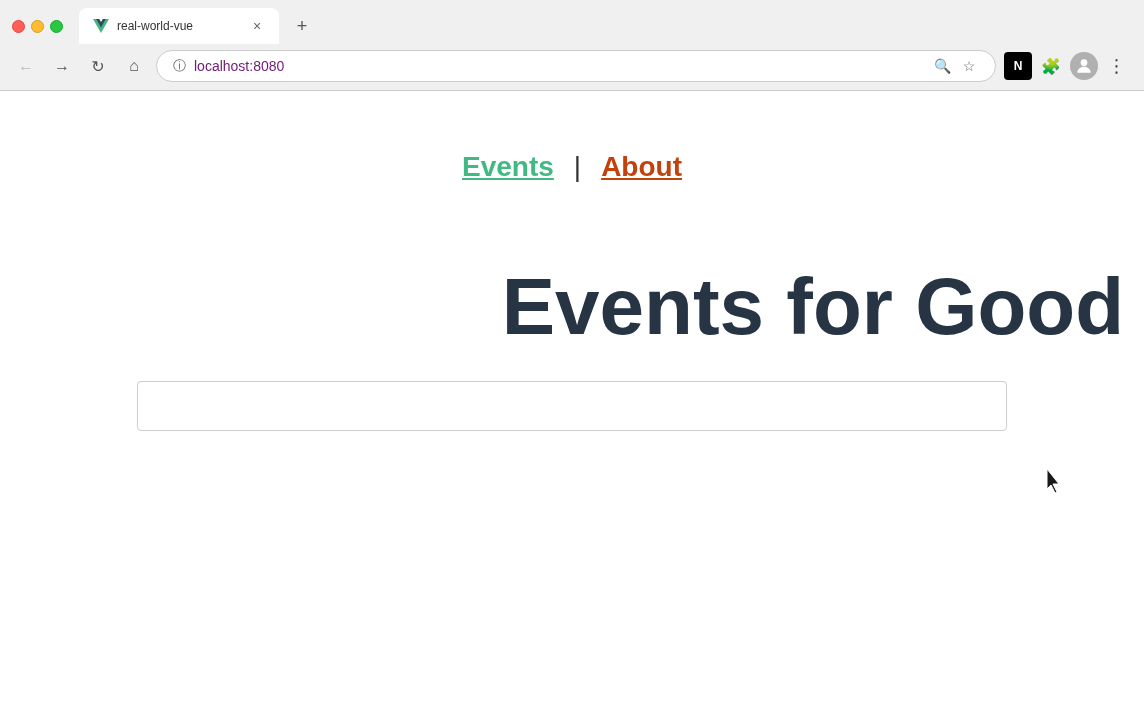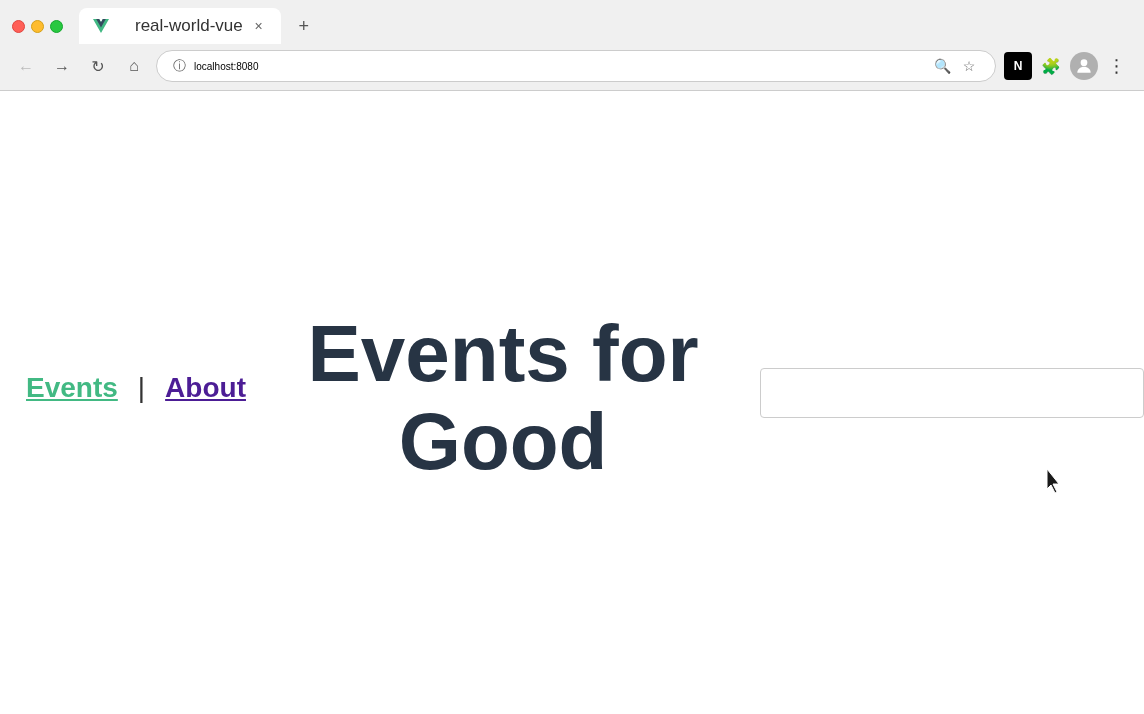--- a/index.html
+++ b/index.html
@@ -49,24 +49,23 @@
 
     .tab-favicon {
       width: 16px;
       height: 16px;
       display: flex;
       align-items: center;
       justify-content: center;
     }
 
     .tab-title {
-      font-size: 17px;
+      font-size: 12px;
       color: #333;
       flex: 1;
-      margin-left: 18px;
     }
 
     .tab-close {
       font-size: 14px;
       color: #666;
       cursor: pointer;
       width: 16px;
       height: 16px;
       display: flex;
       align-items: center;
@@ -114,22 +113,22 @@
       border: 1px solid #ccc;
       border-radius: 20px;
       padding: 5px 16px;
       display: flex;
       align-items: center;
       gap: 8px;
       height: 32px;
     }
 
     .address-text {
-      font-size: 10px;
-      color: #000000;
+      font-size: 14px;
+      color: #701a75;
     }
 
     .address-icons {
       display: flex;
       gap: 6px;
       margin-left: auto;
     }
 
     .address-icon {
       width: 20px;
@@ -170,23 +169,22 @@
       justify-content: center;
       cursor: pointer;
       overflow: hidden;
     }
 
     
     .page-content {
       background: #fff;
       min-height: 574px;
       display: flex;
-      flex-direction: row;
-      align-items: center;
-      padding-left: 26px;
+      flex-direction: column;
+      align-items: center;
     }
 
     
     .app-nav {
       display: flex;
       align-items: center;
       justify-content: center;
       gap: 20px;
       padding: 60px 0 40px 0;
       font-size: 28px;
@@ -199,21 +197,21 @@
       text-decoration-color: #42b983;
       cursor: pointer;
     }
 
     .nav-separator {
       color: #333;
       font-weight: 300;
     }
 
     .nav-link.active {
-      color: #4c1d95;
+      color: #c2410c;
       text-decoration: underline;
     }
 
     
     .hero {
       width: 100%;
       display: flex;
       flex-direction: column;
       align-items: flex-end;
       padding: 40px 20px 0 20px;

